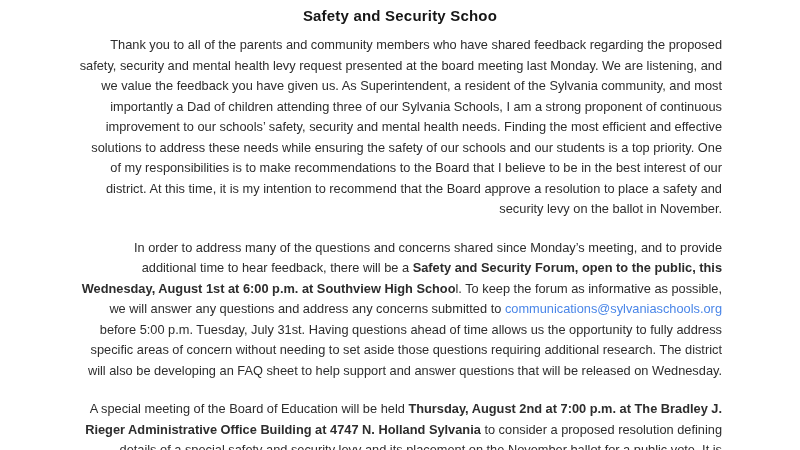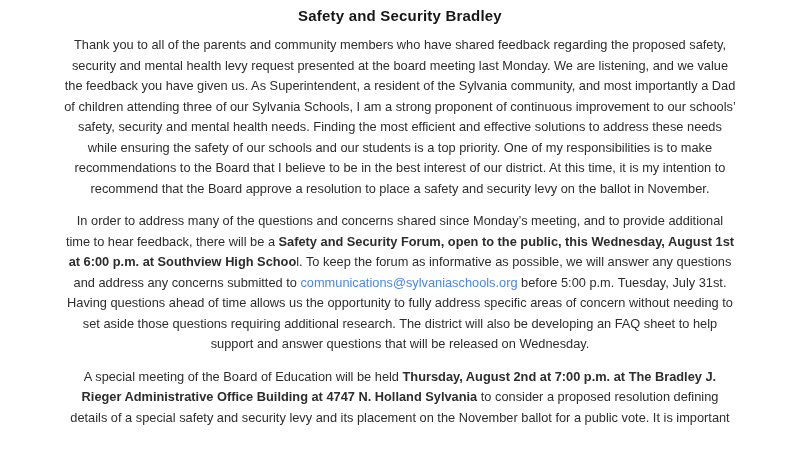--- a/index.html
+++ b/index.html
@@ -20,45 +20,45 @@
   }
   .title-line {
     font-size: 15px;
     line-height: 20px;
     font-weight: bold;
     text-align: center;
     color: var(--title-text, #161616);
     letter-spacing: 0.2px;
   }
   p.body {
-    margin: 4px;
+    margin: 18px;
     margin-top: 12px;
     font-size: 12.8px;
     line-height: 20.5px;
     color: var(--body-text, #2d2d2d);
-    text-align: center;
+    text-align: right;
   }
   p.body.first {
     margin-top: 9px;
   }
   .b {
     font-weight: bold;
   }
   a.link {
     color: var(--link, #4a86e8);
     cursor: pointer;
   }
 </style>
 </head>
 <body>
 
 <div class="doc">
 
   <div class="title-block">
-    <div class="title-line">Safety and Security Bradley</div>
+    <div class="title-line">Safety and Security Schoo</div>
   </div>
 
   <p class="body first"><span>Thank you to all of the parents and community members who have shared feedback regarding the proposed safety, security and mental health levy request presented at the board meeting last Monday. We are listening, and we value the feedback you have given us. As Superintendent, a resident of the Sylvania community, and most importantly a Dad of children attending three of our Sylvania Schools, I am a strong proponent of continuous improvement to our schools’ safety, security and mental health needs. Finding the most efficient and effective solutions to address these needs while ensuring the safety of our schools and our students is a top priority. One of my responsibilities is to make recommendations to the Board that I believe to be in the best interest of our district. At this time, it is my intention to recommend that the Board approve a resolution to place a safety and security levy on the ballot in November.</span></p>
 
   <p class="body"><span>In order to address many of the questions and concerns shared since Monday’s meeting, and to provide additional time to hear feedback, there will be a </span><span class="b">Safety and Security Forum, open to the public, this Wednesday, August 1st at 6:00 p.m. at Southview High Schoo</span><span>l. To keep the forum as informative as possible, we will answer any questions and address any concerns submitted to </span><a class="link">communications@sylvaniaschools.org</a><span> before 5:00 p.m. Tuesday, July 31st. Having questions ahead of time allows us the opportunity to fully address specific areas of concern without needing to set aside those questions requiring additional research. The district will also be developing an FAQ sheet to help support and answer questions that will be released on Wednesday.</span></p>
 
   <p class="body"><span>A special meeting of the Board of Education will be held </span><span class="b">Thursday, August 2nd at 7:00 p.m. at The Bradley J. Rieger Administrative Office Building at 4747 N. Holland Sylvania</span><span> to consider a proposed resolution defining details of a special safety and security levy and its placement on the November ballot for a public vote. It is important</span></p>
 
 </div>
 

